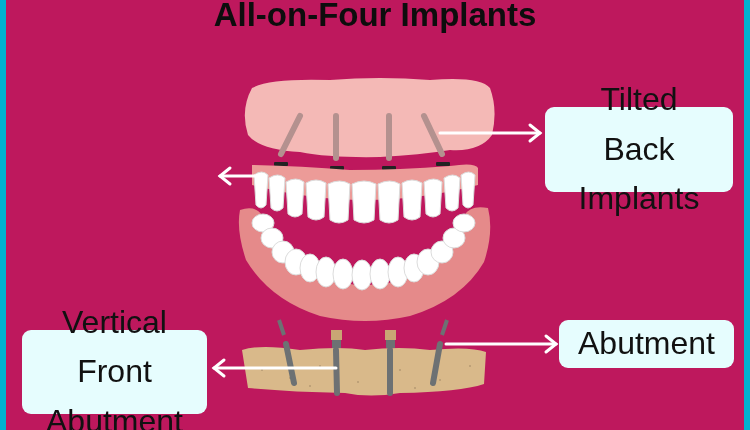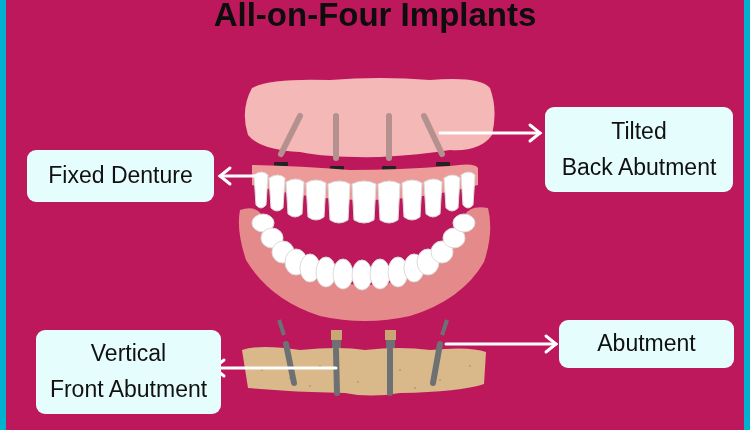--- a/index.html
+++ b/index.html
@@ -1,21 +1,21 @@
 <!DOCTYPE html>
 <html><head>
 <meta charset="utf-8">
 <style>
   html, body { margin:0; padding:0; }
   body { width:750px; height:430px; overflow:hidden; font-family:"Liberation Sans", sans-serif; }
   .frame { position:relative; width:750px; height:430px; background:#be185d; overflow:hidden; }
   .border-left { position:absolute; left:0; top:0; width:6px; height:430px; background:#00b2cf; }
   .border-right { position:absolute; right:0; top:0; width:6px; height:430px; background:#00b2cf; }
   .title { position:absolute; left:0; right:0; top:-4px; text-align:center; font-weight:bold; font-size:33px; color:#0d0d0d; }
-  .label-box { position:absolute; background:#e6fdfe; border-radius:9px; color:#111; font-size:23px; text-align:center; display:flex; flex-direction:column; justify-content:center; align-items:center; line-height:1.55; }
+  .label-box { position:absolute; background:#e6fdfe; border-radius:9px; color:#111; font-size:32px; text-align:center; display:flex; flex-direction:column; justify-content:center; align-items:center; line-height:1.55; }
   .illus { position:absolute; left:0; top:0; }
 </style>
 </head>
 <body>
 
 <div class="frame">
   <div class="border-left"></div>
   <div class="border-right"></div>
 
   <div class="title">All-on-Four Implants</div>
@@ -112,30 +112,27 @@
         <polyline points="530,125 540,133 530,141"></polyline>
       <line x1="262" y1="176" x2="220" y2="176"></line>
         <polyline points="230,168 220,176 230,184"></polyline>
       <line x1="336" y1="368" x2="214" y2="368"></line>
         <polyline points="224,360 214,368 224,376"></polyline>
       <line x1="446" y1="344" x2="556" y2="344"></line>
         <polyline points="546,336 556,344 546,352"></polyline>
     </g>
   </svg>
 
-  <div class="label-box" style="left:27px; top:150px; width:187px; height:52px;">
-    <span>Fixed Denture</span>
-  </div>
 
   <div class="label-box" style="left:545px; top:107px; width:188px; height:85px;">
     <span>Tilted</span>
-    <span>Back Abutment</span>
+    <span>Back Implants</span>
   </div>
 
-  <div class="label-box" style="left:36px; top:330px; width:185px; height:84px;">
+  <div class="label-box" style="left:22px; top:330px; width:185px; height:84px;">
     <span>Vertical</span>
     <span>Front Abutment</span>
   </div>
 
   <div class="label-box" style="left:559px; top:320px; width:175px; height:48px;">
     <span>Abutment</span>
   </div>
 </div>
 
 </body></html>

